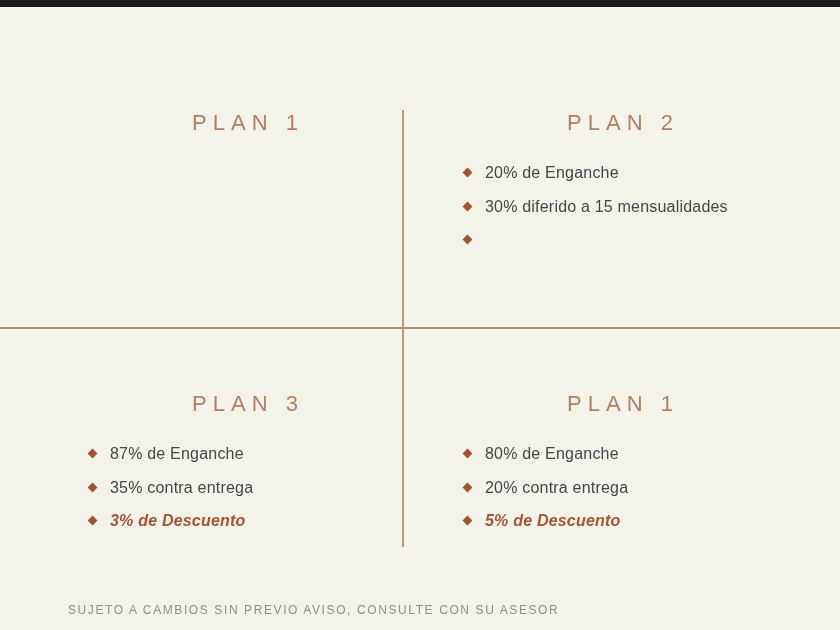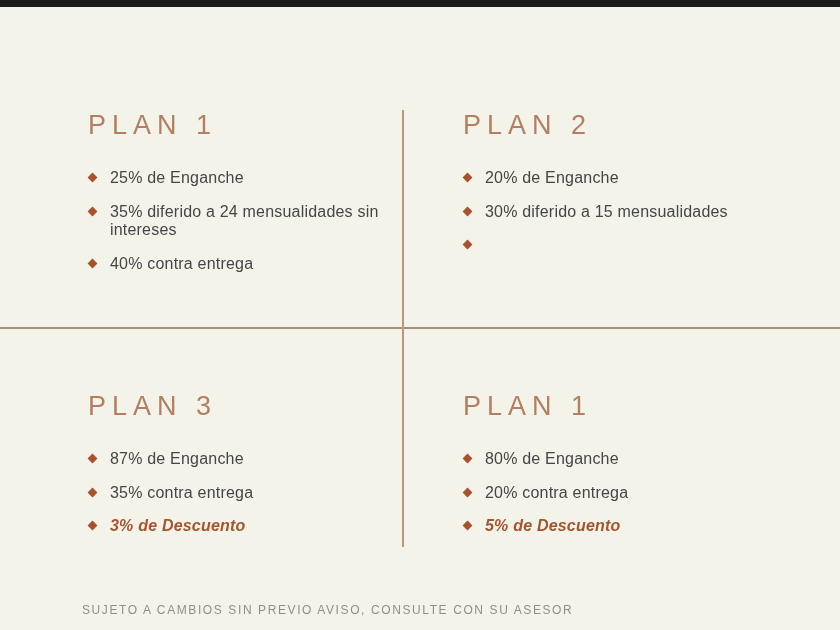--- a/index.html
+++ b/index.html
@@ -41,25 +41,26 @@
   .plan {
     position: absolute;
     width: 320px;
   }
   .plan-1 { left: 88px;  top: 112px; }
   .plan-2 { left: 463px; top: 112px; }
   .plan-3 { left: 88px;  top: 393px; }
   .plan-4 { left: 463px; top: 393px; }
   .plan h2 {
     margin: 0;
-    font-size: 27px;
+    font-size: 22px;
     font-weight: 400;
     letter-spacing: 6px;
     color: #b27f63;
     line-height: 1;
+    text-align: center;
   }
   .plan ul {
     list-style: none;
     margin: 30px 0 0 0;
     padding: 0;
   }
   .plan li {
     position: relative;
     padding-left: 22px;
     margin-bottom: 15px;
@@ -78,54 +79,40 @@
     background: #a8512d;
     transform: rotate(45deg);
   }
   li.highlight {
     font-weight: 700;
     color: #a5552f;
     font-style: italic;
   }
   .footer-note {
     position: absolute;
-    left: 82px;
+    left: 68px;
     top: 603px;
     font-size: 12px;
     letter-spacing: 1.6px;
     color: #8f8f88;
     white-space: nowrap;
   }
 </style>
 </head>
 <body>
 
 <div class="stage">
 
   <div class="top-bar"></div>
 
   <div class="divider-h"></div>
   <div class="divider-v"></div>
 
   <section class="plan plan-1">
     <h2>PLAN 1</h2>
-    <ul>
-      <li>
-        <span class="diamond"></span>
-        <span>25% de Enganche</span>
-      </li>
-      <li>
-        <span class="diamond"></span>
-        <span>35% diferido a 24 mensualidades sin intereses</span>
-      </li>
-      <li>
-        <span class="diamond"></span>
-        <span>40% contra entrega</span>
-      </li>
-    </ul>
   </section>
 
   <section class="plan plan-2">
     <h2>PLAN 2</h2>
     <ul>
       <li>
         <span class="diamond"></span>
         <span>20% de Enganche</span>
       </li>
       <li>

